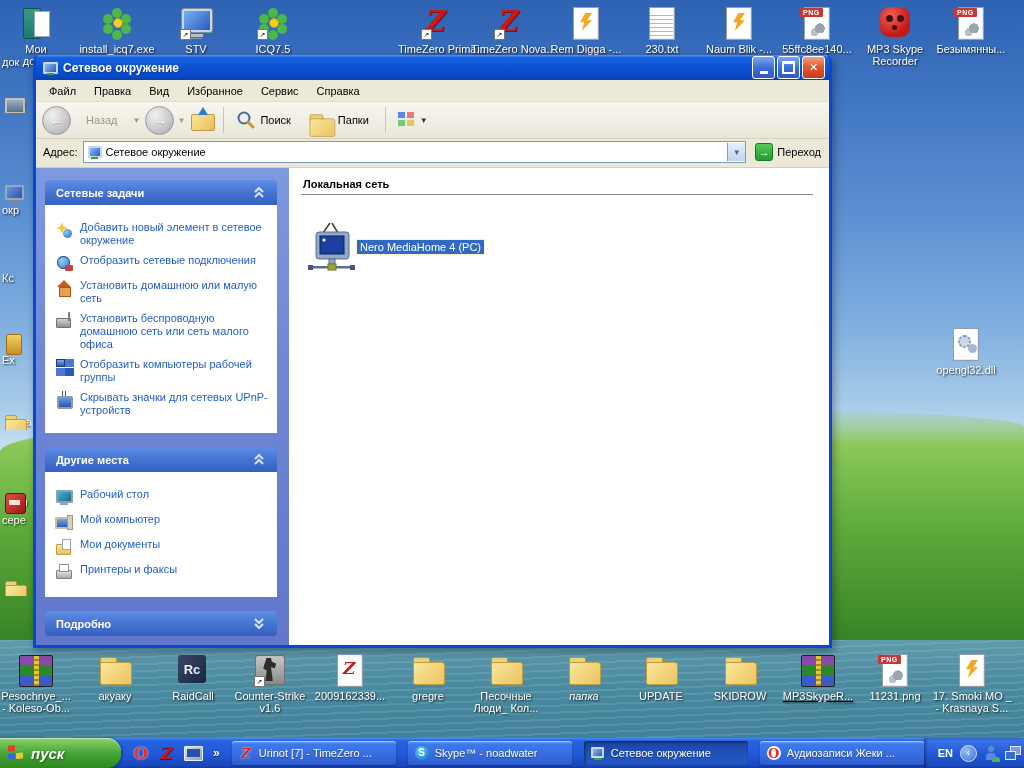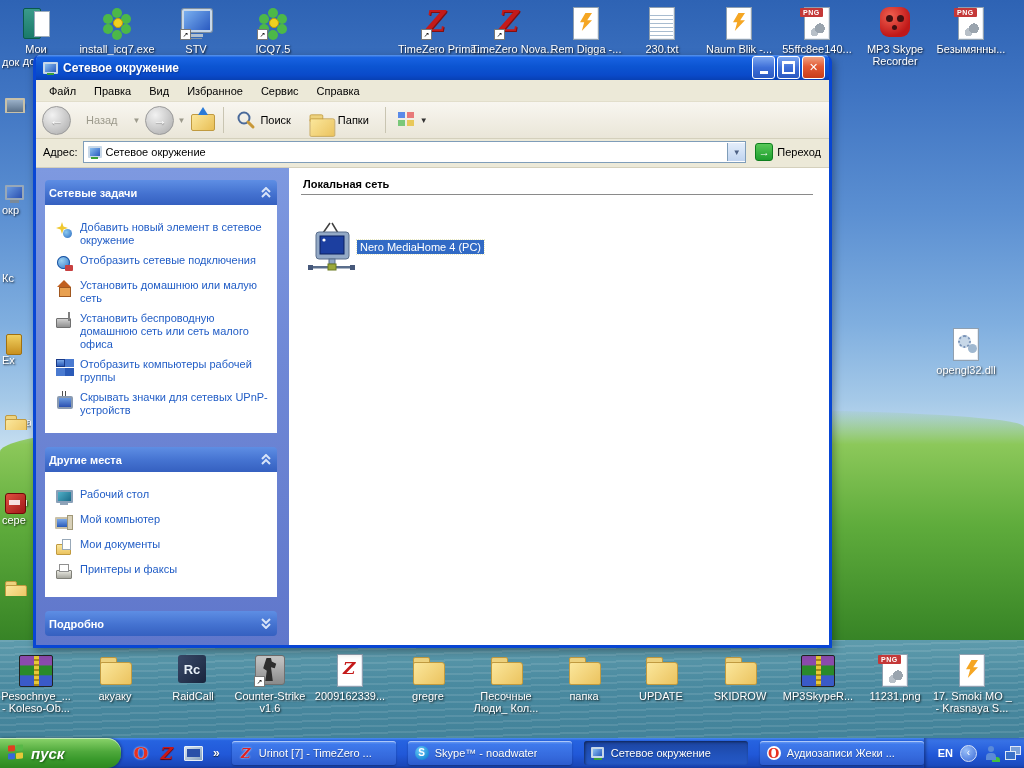--- a/index.html
+++ b/index.html
@@ -129,21 +129,21 @@
     background:linear-gradient(180deg,#E4EEFB,#C0D4F0);color:#4D6185;font-size:8px;cursor:pointer}
   .gobtn{display:flex;align-items:center;gap:4px;padding:1px 4px;border-radius:2px;cursor:pointer;flex:none}
   .go-arrow{width:16px;height:16px;border-radius:3px;background:linear-gradient(180deg,#58C858,#1E9E2E);border:1px solid #0E7E1E;
     color:#fff;display:flex;align-items:center;justify-content:center;font-size:11px;font-weight:bold;line-height:1}
   .go-lbl{font-size:11px;color:#000}
   
   .content{flex:1 1 auto;display:flex;min-height:0}
   .sidebar{width:232px;flex:none;padding:12px 12px 0 9px;overflow:hidden;
     background:linear-gradient(180deg,#7E99E0 0%,#6F88D6 40%,#6077CB 100%)}
   .panel{margin-bottom:14px;border-radius:0}
-  .phead{height:25px;display:flex;align-items:center;justify-content:space-between;padding:0 4px;cursor:pointer;
+  .phead{height:25px;display:flex;align-items:center;justify-content:space-between;padding:0 11px;cursor:pointer;
     border-radius:4px 4px 0 0;background:linear-gradient(180deg,#5E8EE4 0%,#4472D0 55%,#3560C0 100%)}
   .ptitle{color:#fff;font-weight:bold;font-size:11px}
   .chev{width:14px;height:11px;flex:none}
   .pbody{background:#fff;padding:9px 8px 9px 10px}
   .task{display:flex;align-items:flex-start;gap:7px;margin:7px 0;cursor:pointer}
   .tlabel{font-size:11px;line-height:13px;color:#215DC6}
   .si{width:18px;height:18px;position:relative;flex:none}
   .si-add-place::before{content:"";position:absolute;left:1px;top:1px;width:12px;height:12px;background:#F0C830;
     clip-path:polygon(50% 0,62% 38%,100% 50%,62% 62%,50% 100%,38% 62%,0 50%,38% 38%)}
   .si-add-place::after{content:"";position:absolute;right:1px;bottom:1px;width:9px;height:9px;border-radius:50%;background:radial-gradient(circle at 35% 35%,#8AC8F0,#2A6AC0)}
@@ -323,36 +323,36 @@
     <div class="dicon" style="left: 390px;">
     <span class="ic ic-folder"></span>
     <span class="dlbl l1">gregre</span>
 
   </div>
     <div class="dicon" style="left: 468px;">
     <span class="ic ic-folder"></span>
     <span class="dlbl l1">Песочные</span>
     <span class="dlbl l2">Люди_ Кол...</span>
   </div>
-    <div class="dicon" style="left: 546px;">
+    <div class="dicon" style="left: 546px; font-style: italic;">
     <span class="ic ic-folder"></span>
     <span class="dlbl l1">папка</span>
 
   </div>
     <div class="dicon" style="left: 623px; align-items: center;">
     <span class="ic ic-folder"></span>
     <span class="dlbl l1">UPDATE</span>
 
   </div>
     <div class="dicon" style="left: 702px;">
     <span class="ic ic-folder"></span>
     <span class="dlbl l1">SKIDROW</span>
 
   </div>
-    <div class="dicon" style="left: 780px;">
+    <div class="dicon" style="left: 780px; text-decoration: underline;">
     <span class="ic ic-rar"></span>
     <span class="dlbl l1">MP3SkypeR...</span>
 
   </div>
     <div class="dicon" style="left: 857px;">
     <span class="ic ic-png"></span>
     <span class="dlbl l1">11231.png</span>
 
   </div>
     <div class="dicon" style="left: 934px;">

